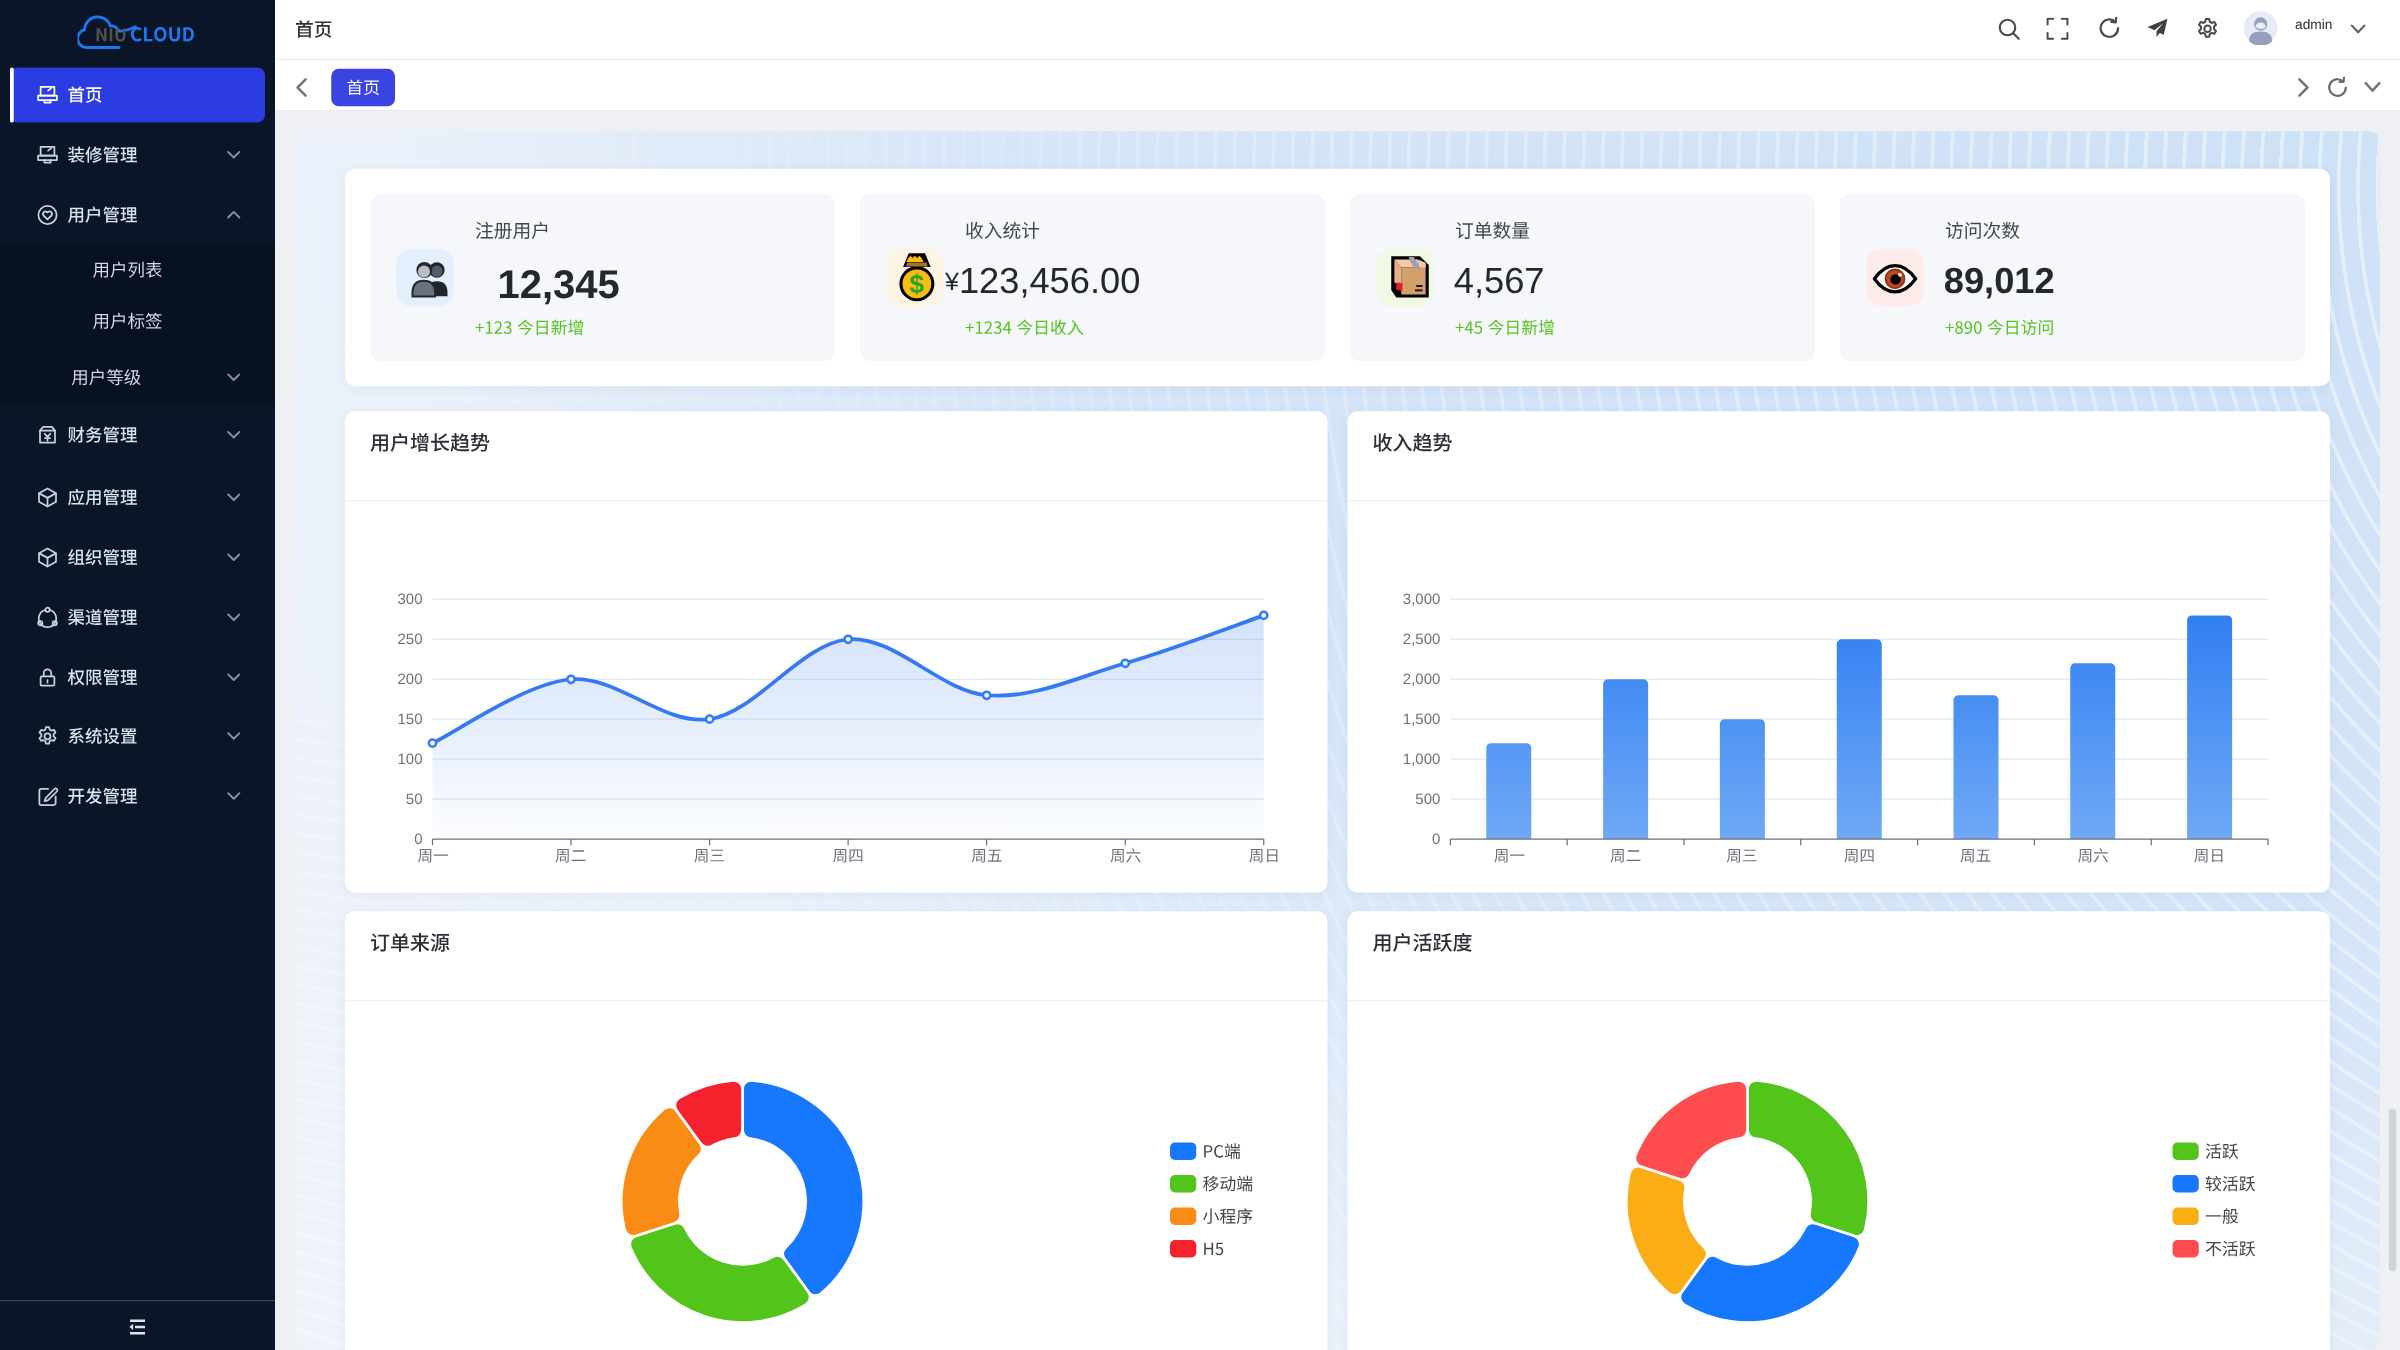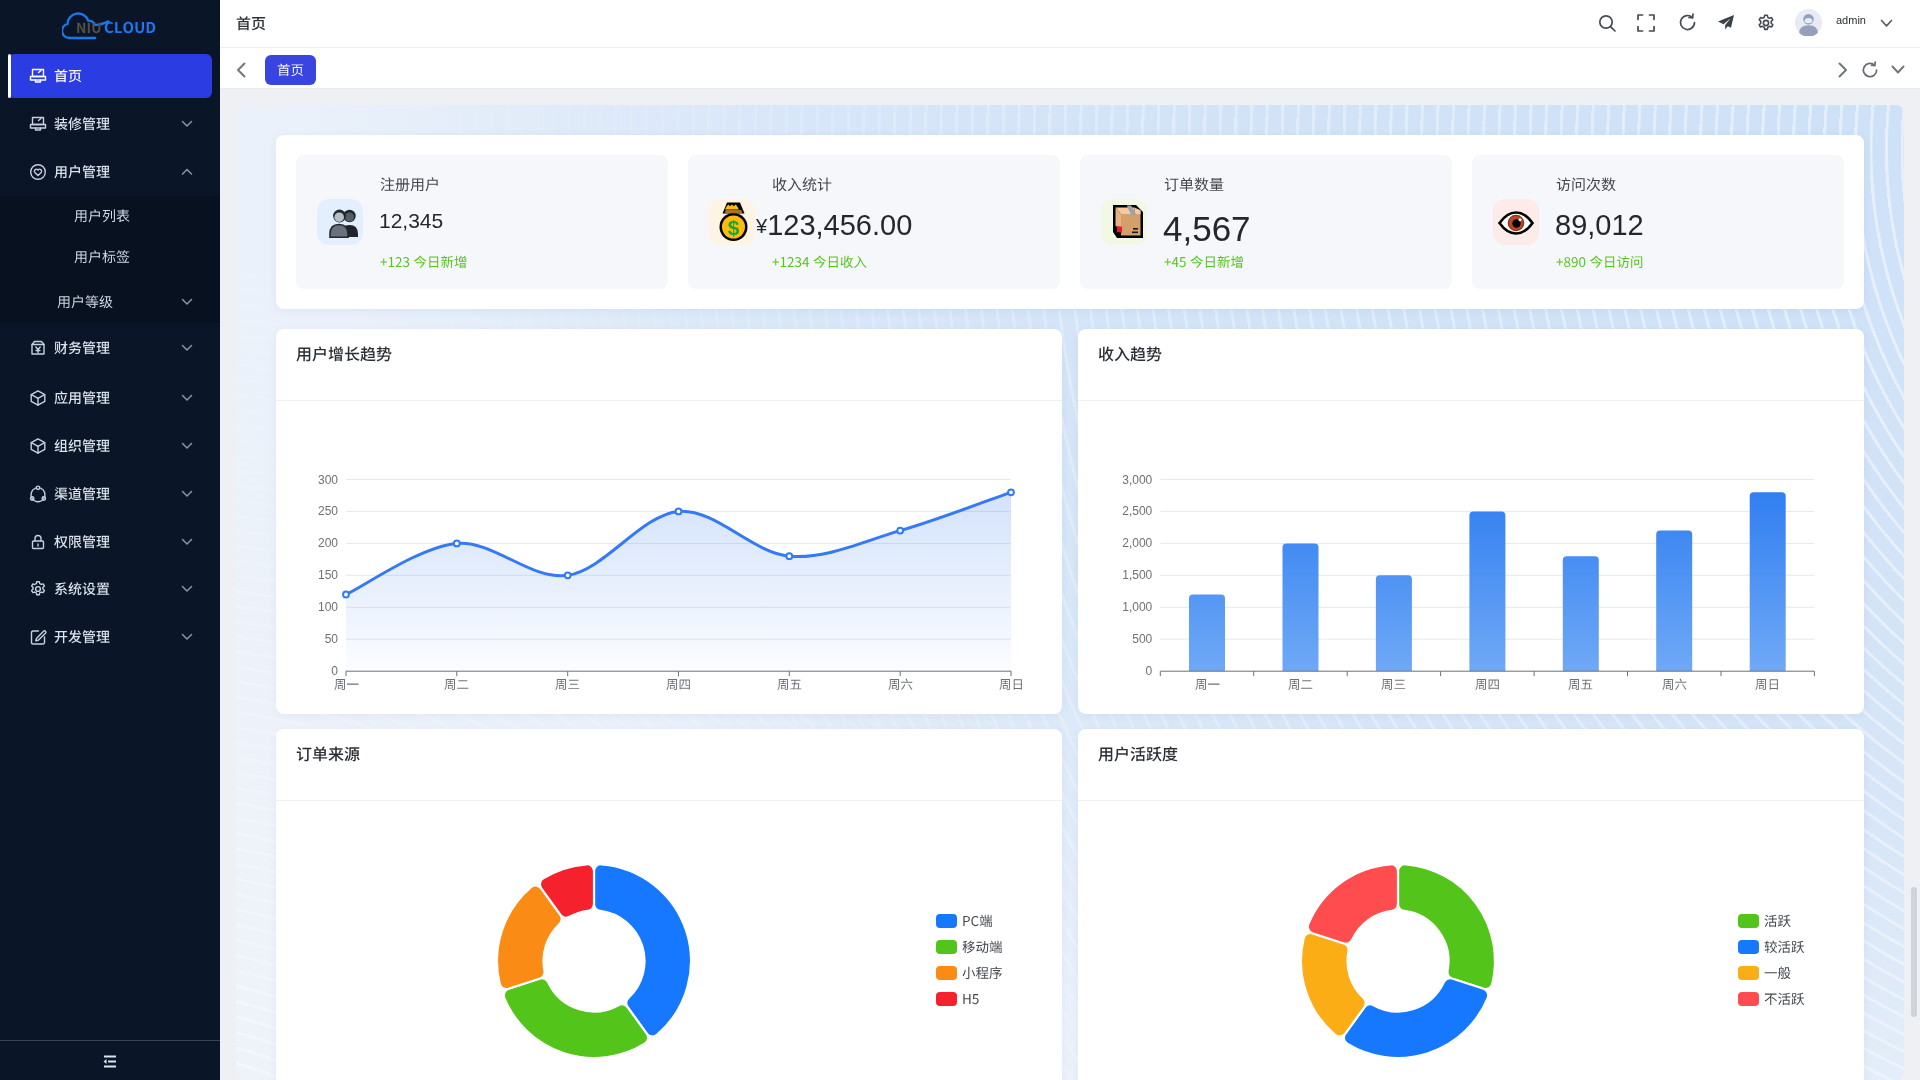--- a/index.html
+++ b/index.html
@@ -57,24 +57,24 @@
 <svg style="position:absolute;left:1556.0px;top:190.0px;overflow:visible" width="1" height="1">
       <g transform="scale(0.015,-0.015)">
         <path fill="#41454c" d="M593 821C610 771 631 706 640 667L714 690C705 728 683 791 663 838ZM126 778C173 731 236 665 267 626L321 679C289 716 225 779 178 824ZM374 665V592H519C514 341 499 100 339 -30C357 -41 381 -65 393 -82C518 23 564 187 582 374H805C795 127 781 32 759 9C750 -2 741 -4 723 -4C704 -4 655 -3 603 1C615 -18 624 -49 625 -71C676 -73 726 -74 755 -71C785 -68 805 -61 824 -38C854 -2 867 106 881 410C881 420 881 444 881 444H588C591 492 593 542 594 592H953V665ZM46 528V455H200V122C200 77 164 41 144 28C158 14 183 -17 191 -35C205 -14 231 10 411 146C404 159 393 186 388 206L275 125V528Z M1093 615V-80H1167V615ZM1104 791C1154 739 1220 666 1253 623L1310 665C1277 707 1209 777 1158 827ZM1355 784V713H1832V25C1832 8 1826 2 1809 2C1792 1 1732 0 1672 3C1682 -18 1694 -51 1697 -73C1778 -73 1832 -72 1865 -59C1896 -46 1907 -24 1907 25V784ZM1322 536V103H1391V168H1673V536ZM1391 468H1600V236H1391Z M2057 717C2125 679 2210 619 2250 578L2298 639C2256 680 2170 735 2102 771ZM2042 73 2111 21C2173 111 2249 227 2308 329L2250 379C2185 270 2100 146 2042 73ZM2454 840C2422 680 2366 524 2289 426C2309 417 2346 396 2361 384C2401 441 2437 514 2468 596H2837C2818 527 2787 451 2763 403C2781 395 2811 380 2827 371C2862 440 2906 546 2932 644L2877 674L2862 670H2493C2509 720 2523 772 2534 825ZM2569 547V485C2569 342 2547 124 2240 -26C2259 -39 2285 -66 2297 -84C2494 15 2581 143 2620 265C2676 105 2766 -12 2911 -73C2921 -53 2944 -22 2961 -7C2787 56 2692 210 2647 411C2648 437 2649 461 2649 484V547Z M3443 821C3425 782 3393 723 3368 688L3417 664C3443 697 3477 747 3506 793ZM3088 793C3114 751 3141 696 3150 661L3207 686C3198 722 3171 776 3143 815ZM3410 260C3387 208 3355 164 3317 126C3279 145 3240 164 3203 180C3217 204 3233 231 3247 260ZM3110 153C3159 134 3214 109 3264 83C3200 37 3123 5 3041 -14C3054 -28 3070 -54 3077 -72C3169 -47 3254 -8 3326 50C3359 30 3389 11 3412 -6L3460 43C3437 59 3408 77 3375 95C3428 152 3470 222 3495 309L3454 326L3442 323H3278L3300 375L3233 387C3226 367 3216 345 3206 323H3070V260H3175C3154 220 3131 183 3110 153ZM3257 841V654H3050V592H3234C3186 527 3109 465 3039 435C3054 421 3071 395 3080 378C3141 411 3207 467 3257 526V404H3327V540C3375 505 3436 458 3461 435L3503 489C3479 506 3391 562 3342 592H3531V654H3327V841ZM3629 832C3604 656 3559 488 3481 383C3497 373 3526 349 3538 337C3564 374 3586 418 3606 467C3628 369 3657 278 3694 199C3638 104 3560 31 3451 -22C3465 -37 3486 -67 3493 -83C3595 -28 3672 41 3731 129C3781 44 3843 -24 3921 -71C3933 -52 3955 -26 3972 -12C3888 33 3822 106 3771 198C3824 301 3858 426 3880 576H3948V646H3663C3677 702 3689 761 3698 821ZM3809 576C3793 461 3769 361 3733 276C3695 366 3667 468 3648 576Z"></path>
       </g>
     </svg>
 <svg style="position:absolute;left:1556.0px;top:266.5px;overflow:visible" width="1" height="1">
       <g transform="scale(0.0135,-0.0135)">
         <path fill="#52c41a" d="M241 116H314V335H518V403H314V622H241V403H38V335H241Z M835 -13C972 -13 1064 70 1064 176C1064 277 1005 332 941 369V374C984 408 1038 474 1038 551C1038 664 962 744 837 744C723 744 636 669 636 558C636 481 682 426 735 389V385C668 349 601 280 601 182C601 69 699 -13 835 -13ZM885 398C798 432 719 471 719 558C719 629 768 676 836 676C914 676 960 619 960 546C960 492 934 442 885 398ZM836 55C748 55 682 112 682 190C682 260 724 318 783 356C887 314 977 278 977 179C977 106 921 55 836 55Z M1345 -13C1482 -13 1611 101 1611 398C1611 631 1505 746 1364 746C1250 746 1154 651 1154 508C1154 357 1234 278 1356 278C1417 278 1480 313 1525 367C1518 140 1436 63 1342 63C1294 63 1250 84 1218 119L1168 62C1209 19 1265 -13 1345 -13ZM1524 444C1475 374 1420 346 1371 346C1284 346 1240 410 1240 508C1240 609 1294 675 1365 675C1458 675 1514 595 1524 444Z M1943 -13C2082 -13 2171 113 2171 369C2171 623 2082 746 1943 746C1803 746 1715 623 1715 369C1715 113 1803 -13 1943 -13ZM1943 61C1860 61 1803 154 1803 369C1803 583 1860 674 1943 674C2026 674 2083 583 2083 369C2083 154 2026 61 1943 61Z M2870 533C2936 484 3021 412 3060 367L3115 420C3073 464 2986 532 2921 579ZM2641 348V272H3202C3130 179 3027 51 2941 -48L3018 -83C3124 46 3256 212 3339 324L3281 352L3267 348ZM2975 847C2874 695 2696 556 2515 475C2537 457 2560 429 2572 408C2724 485 2874 599 2983 729C3092 605 3254 481 3386 415C3400 435 3425 466 3445 482C3303 544 3129 668 3028 786L3047 813Z M3733 352H4232V71H3733ZM3733 426V697H4232V426ZM3656 772V-69H3733V-4H4232V-64H4312V772Z M5073 821C5090 771 5111 706 5120 667L5194 690C5185 728 5163 791 5143 838ZM4606 778C4653 731 4716 665 4747 626L4801 679C4769 716 4705 779 4658 824ZM4854 665V592H4999C4994 341 4979 100 4819 -30C4837 -41 4861 -65 4873 -82C4998 23 5044 187 5062 374H5285C5275 127 5261 32 5239 9C5230 -2 5221 -4 5203 -4C5184 -4 5135 -3 5083 1C5095 -18 5104 -49 5105 -71C5156 -73 5206 -74 5235 -71C5265 -68 5285 -61 5304 -38C5334 -2 5347 106 5361 410C5361 420 5361 444 5361 444H5068C5071 492 5073 542 5074 592H5433V665ZM4526 528V455H4680V122C4680 77 4644 41 4624 28C4638 14 4663 -17 4671 -35C4685 -14 4711 10 4891 146C4884 159 4873 186 4868 206L4755 125V528Z M5573 615V-80H5647V615ZM5584 791C5634 739 5700 666 5733 623L5790 665C5757 707 5689 777 5638 827ZM5835 784V713H6312V25C6312 8 6306 2 6289 2C6272 1 6212 0 6152 3C6162 -18 6174 -51 6177 -73C6258 -73 6312 -72 6345 -59C6376 -46 6387 -24 6387 25V784ZM5802 536V103H5871V168H6153V536ZM5871 468H6080V236H5871Z"></path>
       </g>
     </svg>
-<div class="abs" style="left:379px;top:209px;font-size:21px;font-weight:400;color:#24272d">12,345</div>
+<div class="abs" style="left:398px;top:209px;font-size:32px;font-weight:700;color:#24272d">12,345</div>
 <div class="abs" style="left:756px;top:209px;font-size:29px;font-weight:500;color:#24272d"><span style="font-size:20px;vertical-align:2px">¥</span>123,456.00</div>
-<div class="abs" style="left:1163px;top:209px;font-size:35px;font-weight:500;color:#24272d">4,567</div>
-<div class="abs" style="left:1555px;top:209px;font-size:29px;font-weight:400;color:#24272d">89,012</div>
+<div class="abs" style="left:1163px;top:209px;font-size:29px;font-weight:500;color:#24272d">4,567</div>
+<div class="abs" style="left:1555px;top:209px;font-size:29px;font-weight:700;color:#24272d">89,012</div>
 <svg class="abs" style="left:303px;top:196px" width="82" height="52" viewBox="0 0 82 52">
 <g transform="translate(27,12)">
 <circle cx="19.5" cy="8" r="6.2" fill="#20242b"></circle>
         <circle cx="19.5" cy="9" r="4.6" fill="#545c66"></circle>
 <path d="M11 26 q0 -9 8.5 -9 q8.5 0 8.5 9 l0 3 l-17 0 Z" fill="#20242b"></path>
 <circle cx="9.5" cy="8" r="6.4" fill="#23272e"></circle>
         <circle cx="9.2" cy="9.2" r="4.8" fill="#b9bec6"></circle>
 <path d="M0 26 q0 -9.5 9 -9.5 q9 0 9 9.5 l0 3 l-18 0 Z" fill="#6a727c"></path>
 <path d="M0 26 q0 -9.5 9 -9.5 q9 0 9 9.5 l0 3.2 l-18 0 Z" fill="none" stroke="#23272e" stroke-width="1.6"></path>
 </g>

